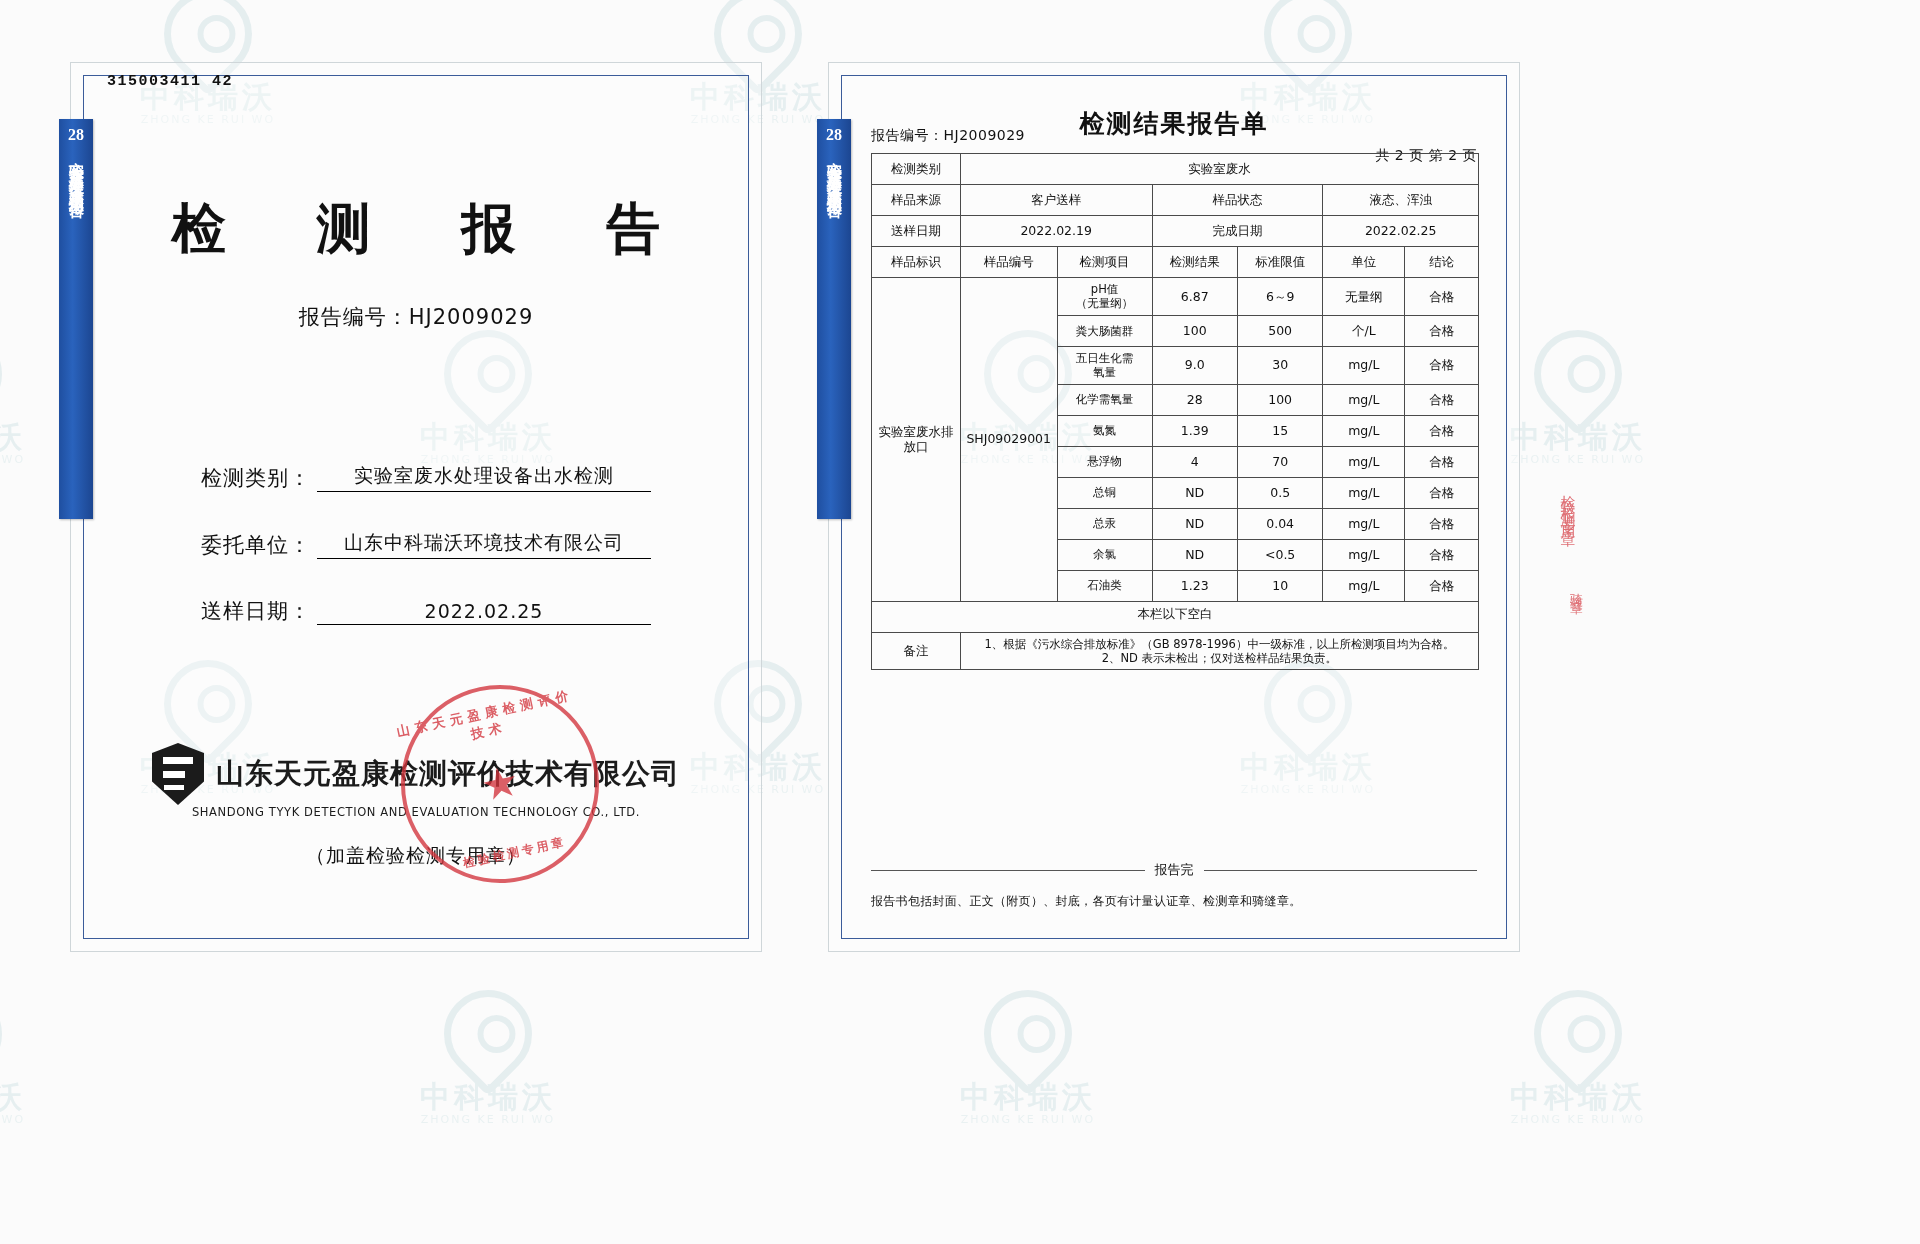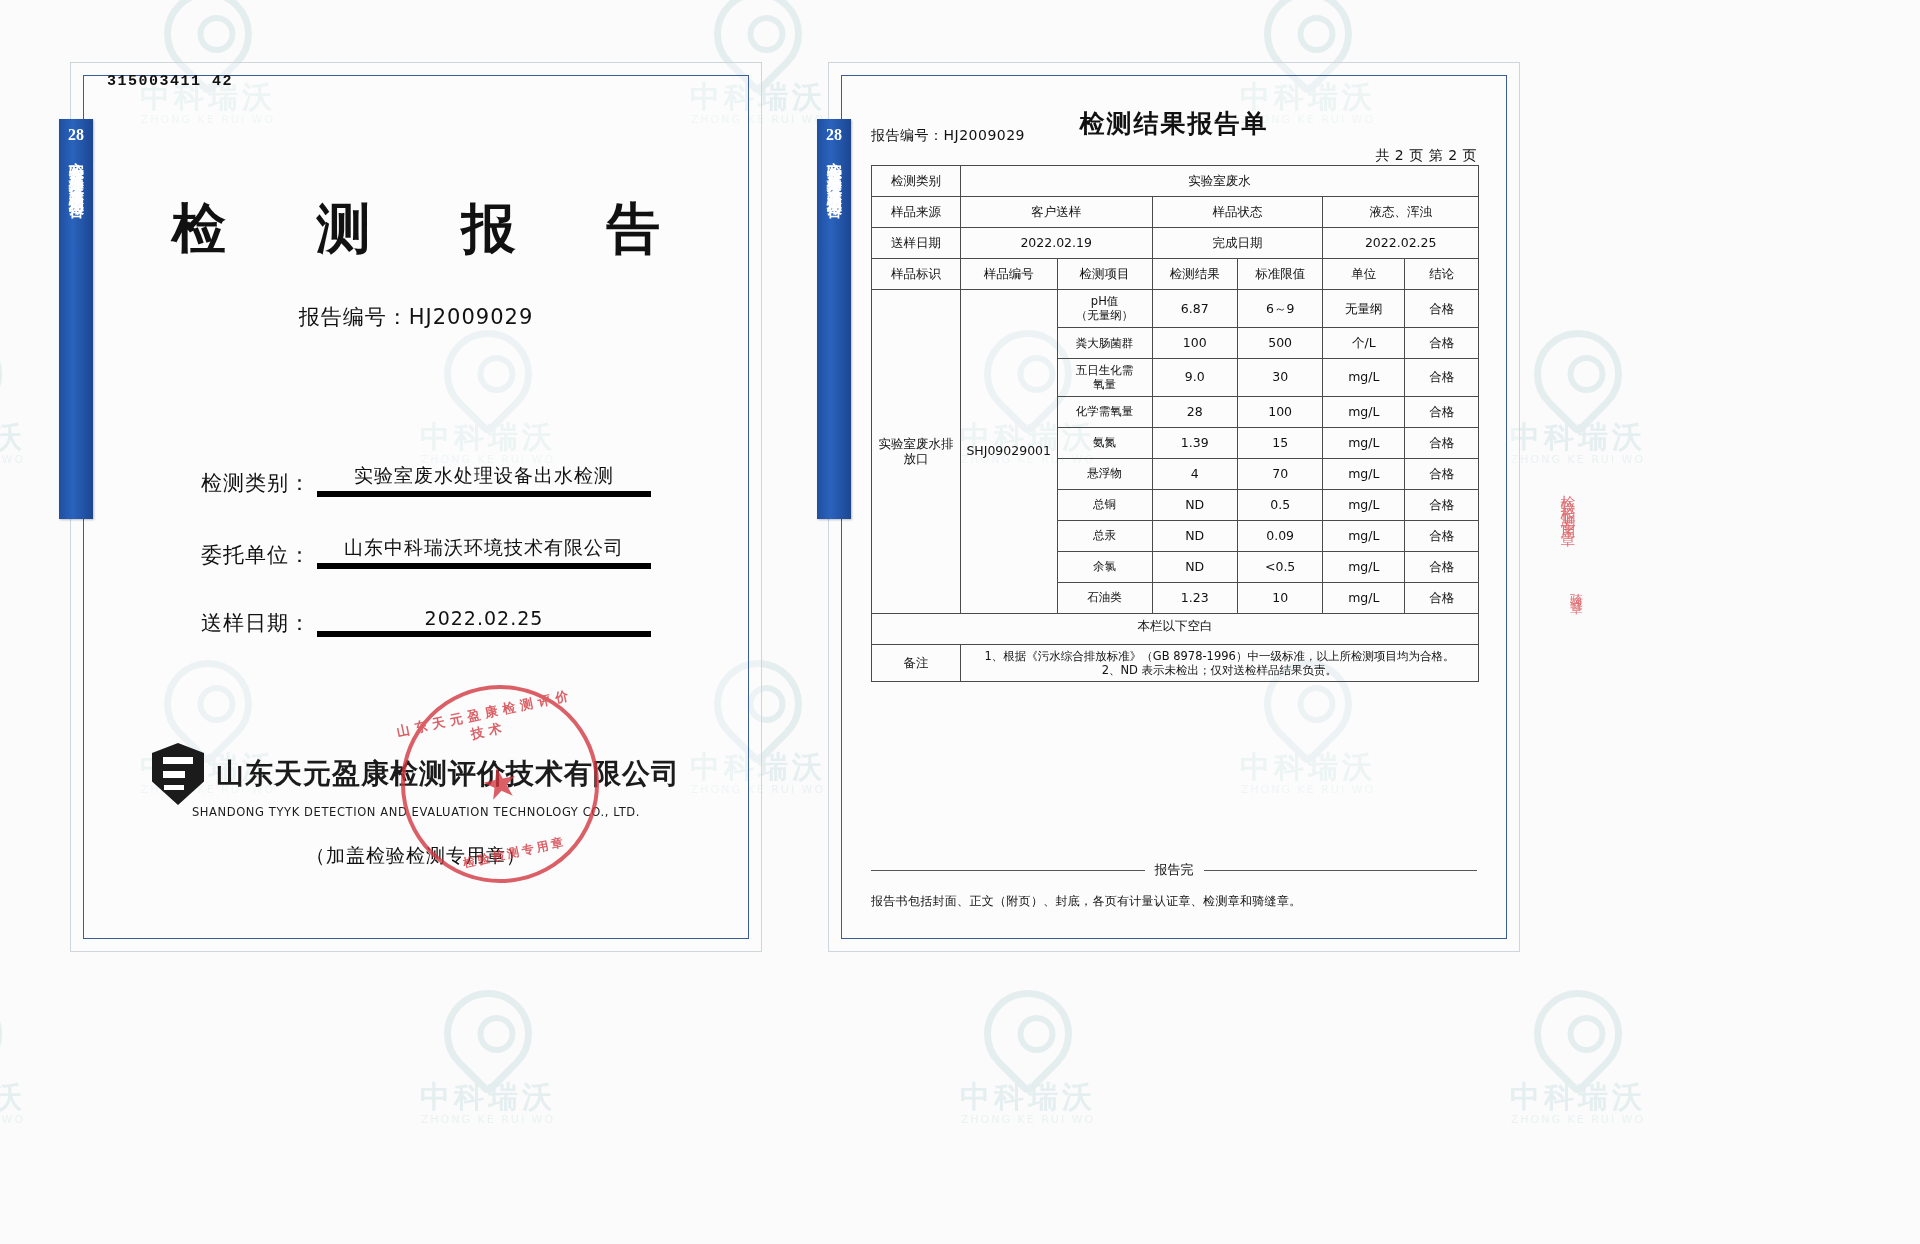--- a/index.html
+++ b/index.html
@@ -81,21 +81,21 @@
     font-family:"DejaVu Sans",sans-serif;text-indent:36px;
   }
   .cover-reportno{
     position:absolute;top:240px;left:0;right:0;text-align:center;
     font-size:21px;color:#111;letter-spacing:1px;
   }
   .fields{position:absolute;left:130px;top:400px;width:450px;}
   .field-row{display:flex;align-items:flex-end;margin-bottom:38px;font-size:21px;color:#111;}
   .field-label{white-space:nowrap;letter-spacing:1px;}
   .field-val{
-    flex:1;border-bottom:6px solid #000000;text-align:center;
+    flex:1;border-bottom:1px solid #000000;text-align:center;
     padding-bottom:2px;margin-left:6px;letter-spacing:1px;font-size:19px;
   }
   
   .logo-line{
     position:absolute;left:0;right:0;top:680px;
     display:flex;align-items:center;justify-content:center;
   }
   .shield{
     width:52px;height:62px;margin-right:12px;
     background:#1b1b1b;
@@ -141,21 +141,21 @@
 
   
   .rep-title{
     position:absolute;left:0;right:0;top:44px;text-align:center;
     font-size:25px;font-weight:bold;letter-spacing:2px;color:#111;
   }
   .rep-no{position:absolute;left:42px;top:64px;font-size:14px;color:#111;letter-spacing:.5px;}
   .rep-pages{position:absolute;right:42px;top:84px;font-size:14px;color:#111;letter-spacing:.5px;}
 
   table.rt{
-    position:absolute;left:42px;top:102px;width:608px;
+    position:absolute;left:42px;top:90px;width:608px;
     border-collapse:collapse;
     font-size:12.5px;color:#111;
     background:transparent;
     border-radius:24px;
   }
   table.rt td{
     border:1px solid #4a4a4a;
     text-align:center;
     padding:4px 2px;
     line-height:1.25;
@@ -396,21 +396,21 @@
       <tr>
         <td class="small">总铜</td>
         <td>ND</td>
         <td>0.5</td>
         <td>mg/L</td>
         <td>合格</td>
       </tr>
       <tr>
         <td class="small">总汞</td>
         <td>ND</td>
-        <td>0.09</td>
+        <td>0.04</td>
         <td>mg/L</td>
         <td>合格</td>
       </tr>
       <tr>
         <td class="small">余氯</td>
         <td>ND</td>
         <td>&lt;0.5</td>
         <td>mg/L</td>
         <td>合格</td>
       </tr>

